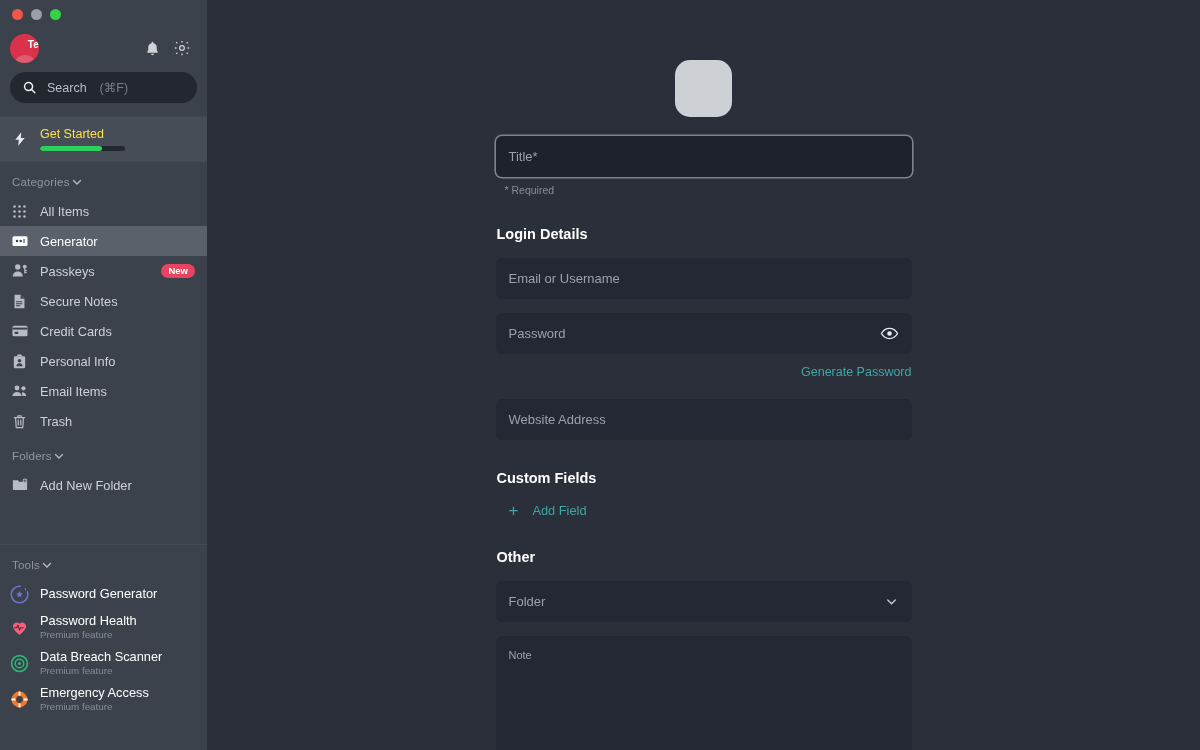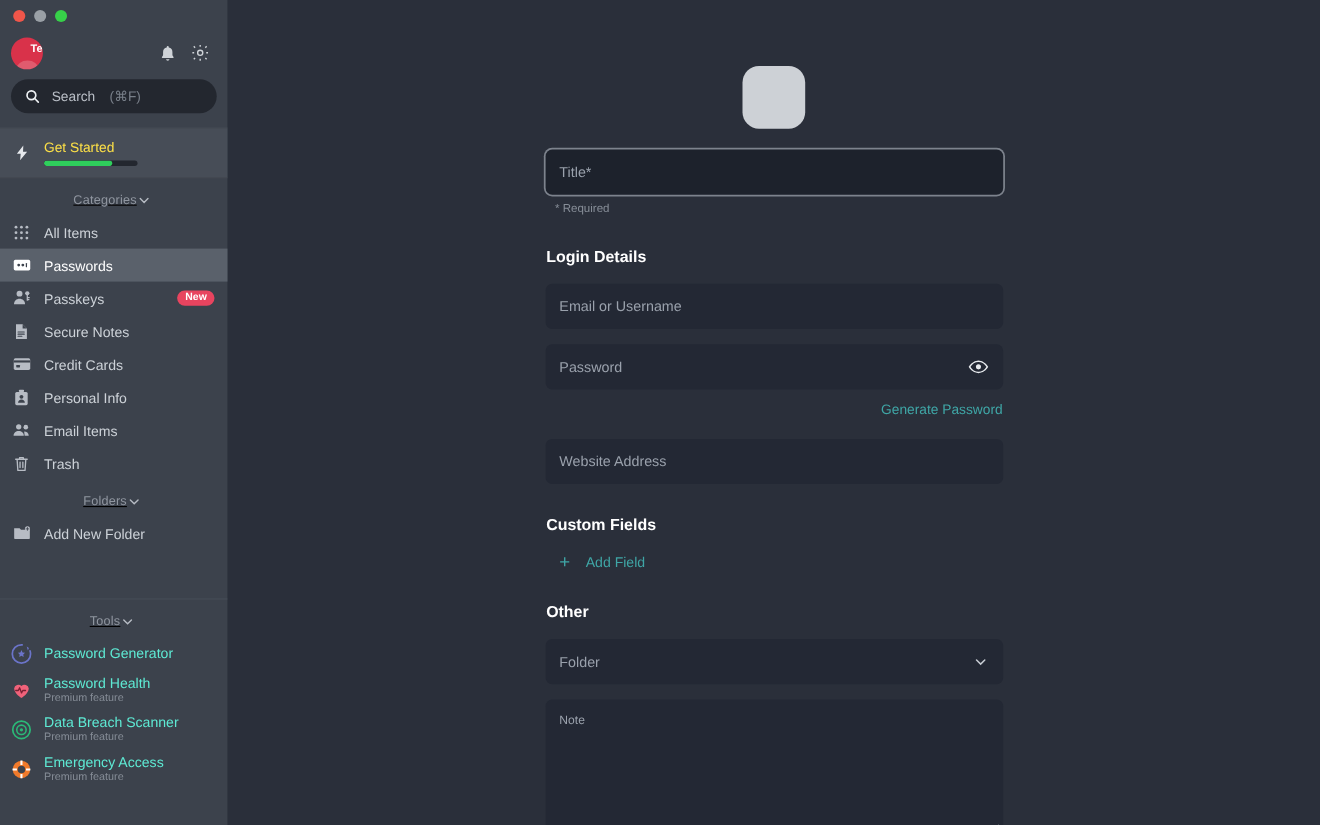--- a/index.html
+++ b/index.html
@@ -76,23 +76,22 @@
   .getstarted .bolt { color: #e6e9ed; width: 20px; display:flex; justify-content:center;}
   .gs-body { flex: 1; }
   .gs-label { font-size: 12.5px; color: #fde047; margin-bottom: 5px; }
   .gs-track {
     width: 85px; height: 5px; border-radius: 3px; background: #23272f;
     overflow: hidden;
   }
   .gs-fill { height: 100%; background: #2fcf5c; border-radius: 3px; }
 
   .section-head {
-    display: flex; align-items: center; justify-content: center;
+    display: flex; align-items: center; justify-content: flex-start;
     padding: 13px 14px 7px 12px;
-    text-decoration: underline;
   }
   .section-head .title {
     font-size: 11.5px; color: #9096a0; letter-spacing: .2px;
   }
   .chev { color: #b6bbc3; display: flex; }
 
   .navitem {
     height: 30px; display: flex; align-items: center;
     padding: 0 12px 0 10px; gap: 11px; position: relative;
   }
@@ -116,21 +115,21 @@
 
   .toolitem {
     min-height: 30px; display: flex; align-items: center;
     padding: 3px 12px 3px 10px; gap: 11px;
   }
   .toolitem .tico {
     width: 19px; height: 19px; flex: 0 0 19px;
     display: flex; align-items: center; justify-content: center;
   }
   .toolitem .tbody { display: flex; flex-direction: column; }
-  .toolitem .tlbl { font-size: 12.8px; color: #5eead4; line-height: 1.35; }
+  .toolitem .tlbl { font-size: 12.8px; color: #ffffff; line-height: 1.35; }
   .toolitem .tsub { font-size: 9.8px; color: #868d97; line-height: 1.3; }
 
   
   .main {
     flex: 1; height: 750px; background: #2a2f3a;
     overflow: hidden; position: relative;
   }
   .form {
     width: 416px; margin: 11px auto; padding-top: 49px;
   }
@@ -263,21 +262,21 @@
         </div>
         <div class="navitem active">
           <span class="ico">
             <svg width="18" height="18" viewBox="0 0 24 24" fill="currentColor">
               <rect x="2" y="5.5" width="20" height="13" rx="2"></rect>
               <circle cx="8" cy="12" r="1.7" fill="#3c424c"></circle>
               <circle cx="13" cy="12" r="1.7" fill="#3c424c"></circle>
               <rect x="16.6" y="9.4" width="1.5" height="5.2" rx=".7" fill="#3c424c"></rect>
             </svg>
           </span>
-          <span class="lbl">Passwords</span>
+          <span class="lbl">Generator</span>
         </div>
         <div class="navitem">
           <span class="ico">
             <svg width="18" height="18" viewBox="0 0 24 24" fill="currentColor">
               <circle cx="9" cy="6.6" r="3.6"></circle>
               <path d="M2.3 19.4c0-3.9 3-6.6 6.7-6.6s6.7 2.7 6.7 6.6z"></path>
               <circle cx="18.4" cy="6.2" r="2.6"></circle>
               <path d="M18.4 8.4v6.2M18.4 11.4h2.4M18.4 13.8h2" stroke="currentColor" stroke-width="1.5" stroke-linecap="round"></path>
             </svg>
           </span>

